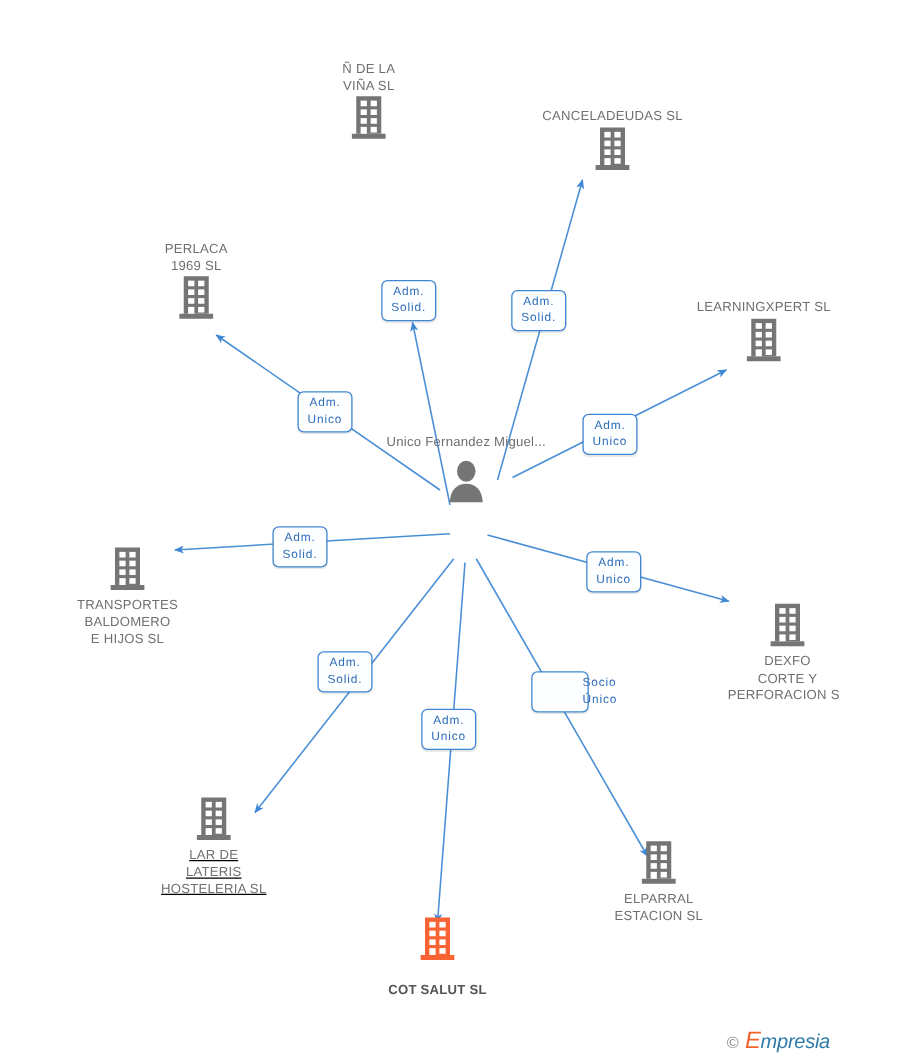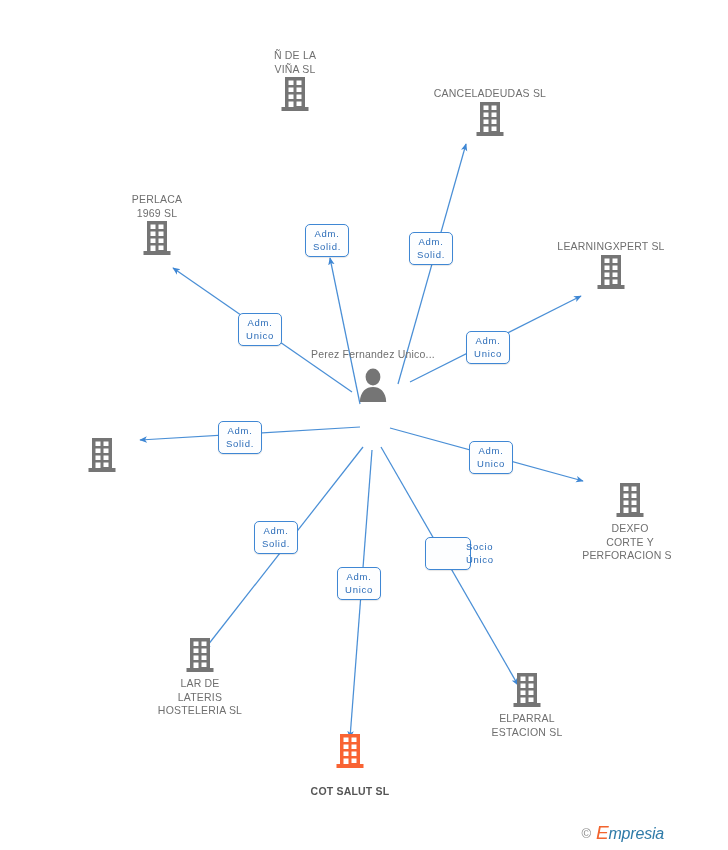--- a/index.html
+++ b/index.html
@@ -171,36 +171,38 @@
             <rect x="5" y="1" width="20" height="30" fill="#757575"></rect>
             <rect x="1.5" y="31" width="27" height="4" fill="#757575"></rect>
             <rect x="8.5" y="4.5" width="5" height="4.5" fill="#ffffff"></rect>
             <rect x="16.5" y="4.5" width="5" height="4.5" fill="#ffffff"></rect>
             <rect x="8.5" y="11.5" width="5" height="4.5" fill="#ffffff"></rect>
             <rect x="16.5" y="11.5" width="5" height="4.5" fill="#ffffff"></rect>
             <rect x="8.5" y="18.5" width="5" height="4.5" fill="#ffffff"></rect>
             <rect x="16.5" y="18.5" width="5" height="4.5" fill="#ffffff"></rect>
             <rect x="8.5" y="25.5" width="5" height="5.5" fill="#ffffff"></rect>
             <rect x="16.5" y="25.5" width="5" height="4.5" fill="#ffffff"></rect>
-          </svg></span></div>
+          </svg></span><div class="nlabel">TRANSPORTES
+BALDOMERO
+E HIJOS SL</div></div>
       <div class="node" style="left: 630px; top: 482px;"><span class="icon-wrap bldg"><svg width="30" height="36" viewBox="0 0 30 36">
             <rect x="5" y="1" width="20" height="30" fill="#757575"></rect>
             <rect x="1.5" y="31" width="27" height="4" fill="#757575"></rect>
             <rect x="8.5" y="4.5" width="5" height="4.5" fill="#ffffff"></rect>
             <rect x="16.5" y="4.5" width="5" height="4.5" fill="#ffffff"></rect>
             <rect x="8.5" y="11.5" width="5" height="4.5" fill="#ffffff"></rect>
             <rect x="16.5" y="11.5" width="5" height="4.5" fill="#ffffff"></rect>
             <rect x="8.5" y="18.5" width="5" height="4.5" fill="#ffffff"></rect>
             <rect x="16.5" y="18.5" width="5" height="4.5" fill="#ffffff"></rect>
             <rect x="8.5" y="25.5" width="5" height="5.5" fill="#ffffff"></rect>
             <rect x="16.5" y="25.5" width="5" height="4.5" fill="#ffffff"></rect>
           </svg></span><div class="nlabel">DEXFO
 CORTE Y
 PERFORACION SL</div></div>
-      <div class="node" style="left: 200px; top: 637px;"><span class="icon-wrap bldg"><svg width="30" height="36" viewBox="0 0 30 36">
+      <div class="node" style="left: 171px; top: 637px; text-decoration: underline;"><span class="icon-wrap bldg"><svg width="30" height="36" viewBox="0 0 30 36">
             <rect x="5" y="1" width="20" height="30" fill="#757575"></rect>
             <rect x="1.5" y="31" width="27" height="4" fill="#757575"></rect>
             <rect x="8.5" y="4.5" width="5" height="4.5" fill="#ffffff"></rect>
             <rect x="16.5" y="4.5" width="5" height="4.5" fill="#ffffff"></rect>
             <rect x="8.5" y="11.5" width="5" height="4.5" fill="#ffffff"></rect>
             <rect x="16.5" y="11.5" width="5" height="4.5" fill="#ffffff"></rect>
             <rect x="8.5" y="18.5" width="5" height="4.5" fill="#ffffff"></rect>
             <rect x="16.5" y="18.5" width="5" height="4.5" fill="#ffffff"></rect>
             <rect x="8.5" y="25.5" width="5" height="5.5" fill="#ffffff"></rect>
             <rect x="16.5" y="25.5" width="5" height="4.5" fill="#ffffff"></rect>
@@ -225,21 +227,21 @@
             <rect x="1.5" y="31" width="27" height="4" fill="#f96333"></rect>
             <rect x="8.5" y="4.5" width="5" height="4.5" fill="#ffffff"></rect>
             <rect x="16.5" y="4.5" width="5" height="4.5" fill="#ffffff"></rect>
             <rect x="8.5" y="11.5" width="5" height="4.5" fill="#ffffff"></rect>
             <rect x="16.5" y="11.5" width="5" height="4.5" fill="#ffffff"></rect>
             <rect x="8.5" y="18.5" width="5" height="4.5" fill="#ffffff"></rect>
             <rect x="16.5" y="18.5" width="5" height="4.5" fill="#ffffff"></rect>
             <rect x="8.5" y="25.5" width="5" height="5.5" fill="#ffffff"></rect>
             <rect x="16.5" y="25.5" width="5" height="4.5" fill="#ffffff"></rect>
           </svg></span><div class="nlabel">COT SALUT SL</div></div>
-      <div class="node" style="left: 373px; top: 348px;"><div class="nlabel">Perez Fernandez Unico...</div><div style="height:6px"></div><span class="icon-wrap person"><svg width="30" height="34" viewBox="0 0 30 34">
+      <div class="node" style="left: 373px; top: 348px;"><div class="nlabel">Unico Fernandez Miguel...</div><div style="height:6px"></div><span class="icon-wrap person"><svg width="30" height="34" viewBox="0 0 30 34">
             <ellipse cx="15" cy="9" rx="7.4" ry="8.4" fill="#757575"></ellipse>
             <path d="M1.8 34 C2.2 23.5 8 19 15 19 C22 19 27.8 23.5 28.2 34 Z" fill="#757575"></path>
           </svg></span></div>
     </div>
   <div id="tag-layer">
       <div class="reltag" style="left: 305px; top: 224px; width: 44px; height: 33px;">Adm.
 Solid.</div>
       <div class="reltag" style="left: 409px; top: 232px; width: 44px; height: 33px;">Adm.
 Solid.</div>
       <div class="reltag" style="left: 238px; top: 313px; width: 44px; height: 33px;">Adm.

